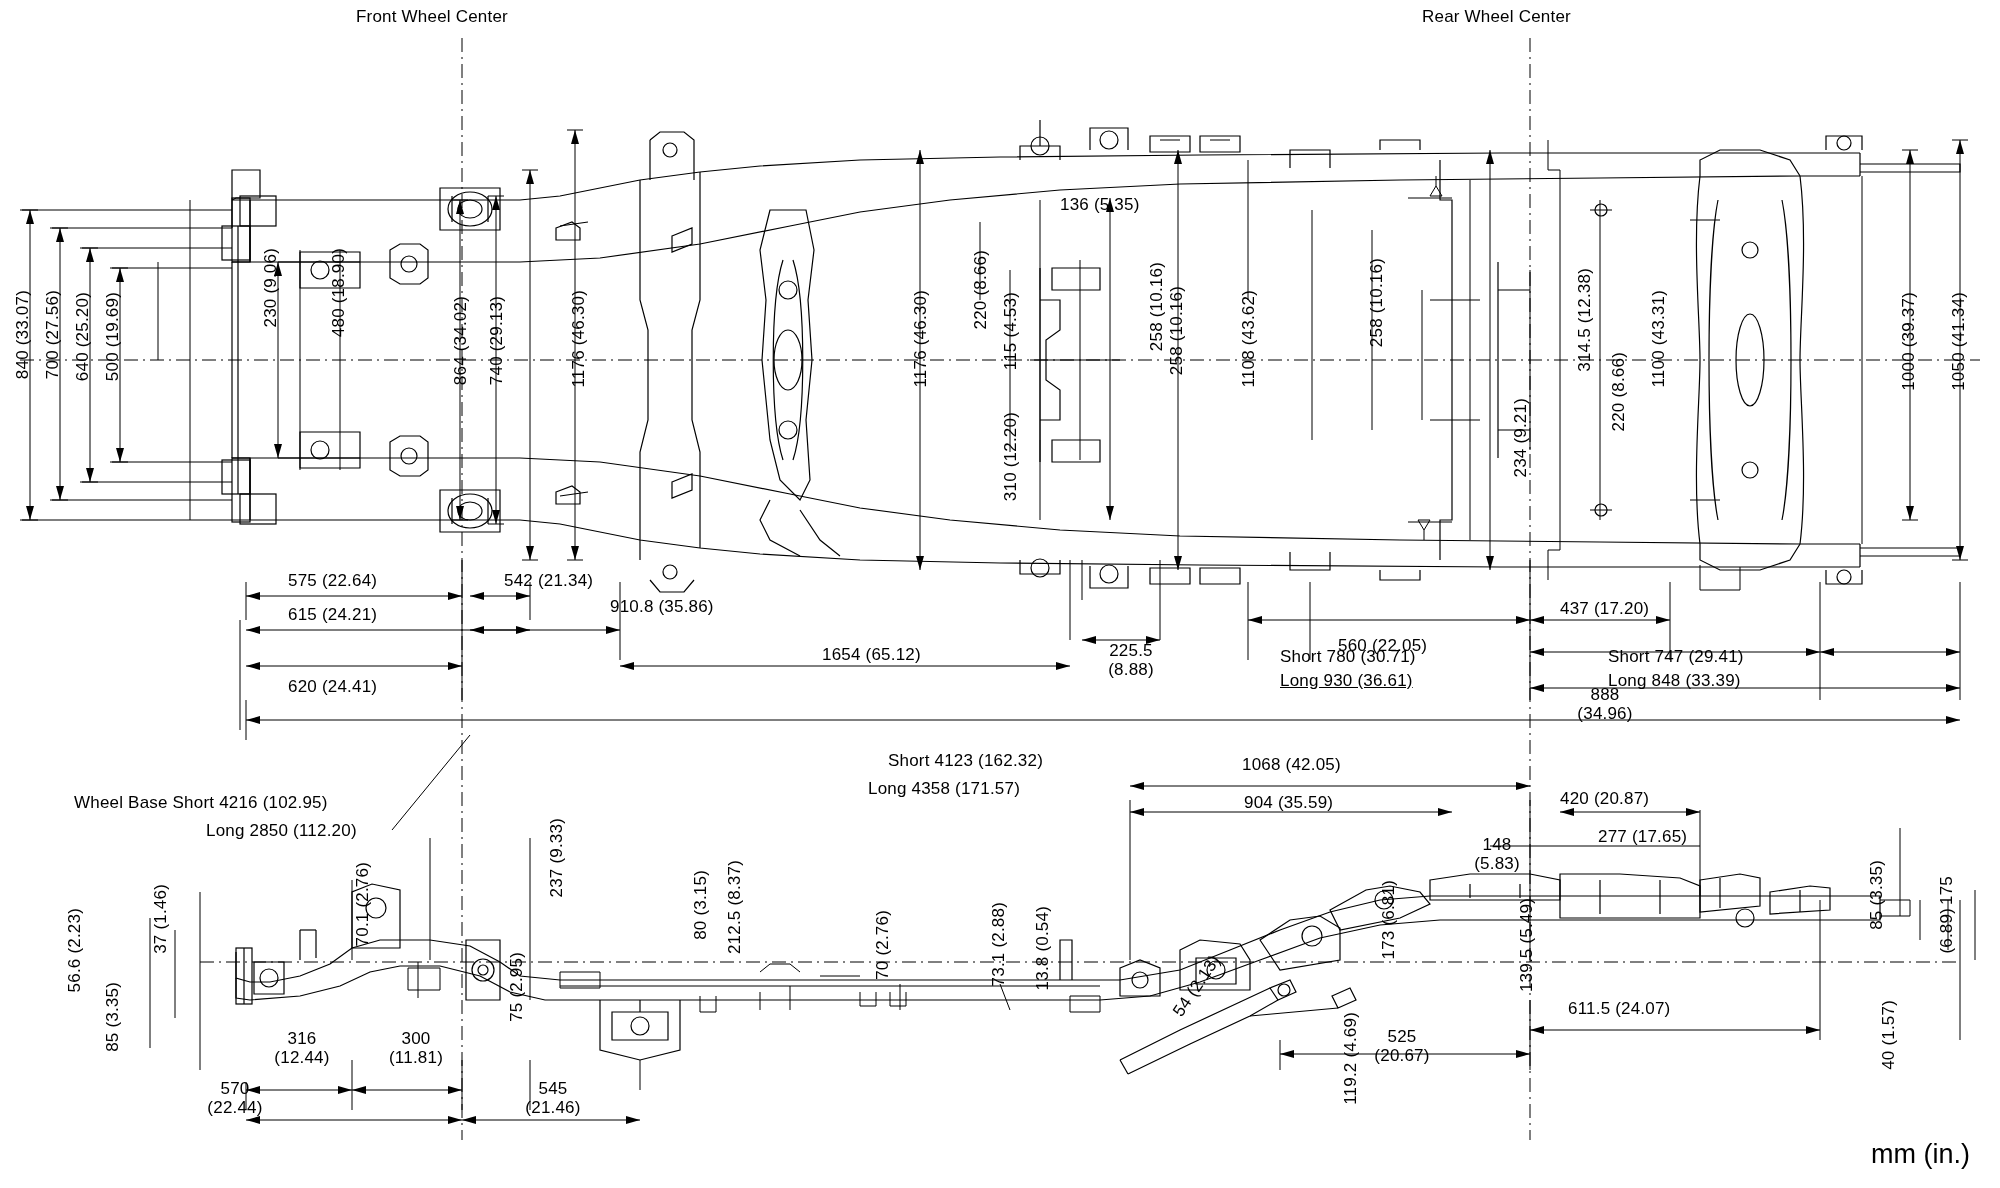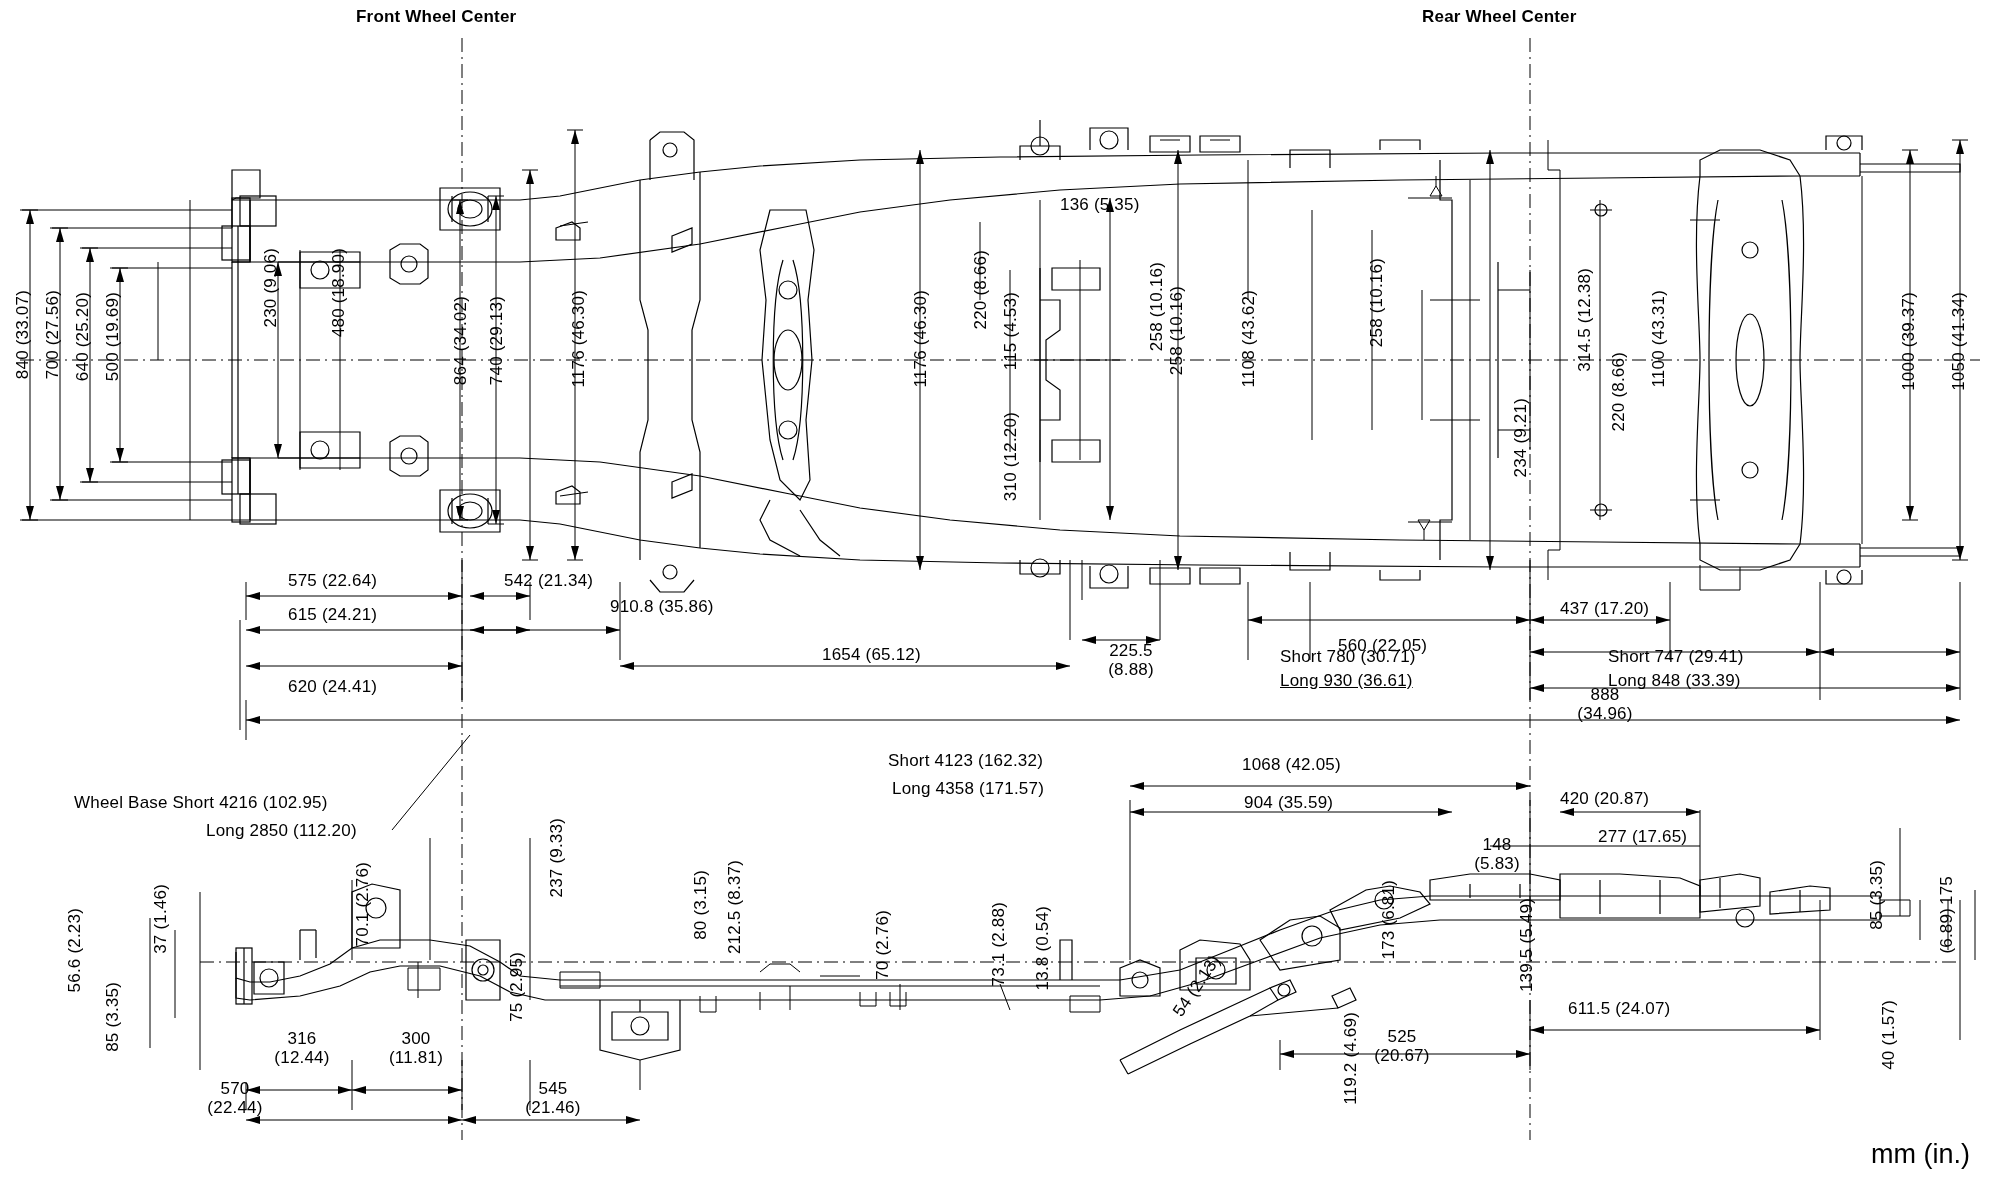--- a/index.html
+++ b/index.html
@@ -1,19 +1,19 @@
 <!DOCTYPE html>
 <html><head>
 <meta charset="utf-8">
 <style>
   html,body{margin:0;padding:0;background:#fff;}
   body{width:2000px;height:1188px;font-family:"Liberation Sans",sans-serif;color:#000;overflow:hidden;}
   #sheet{position:relative;width:2000px;height:1188px;background:#fff;}
   .lbl{position:absolute;white-space:nowrap;font-size:17px;line-height:1.1;letter-spacing:.2px;}
-  .lbl.b{font-weight:bold;}
+  .lbl.b{font-weight:normal;}
   .lbl.c{text-align:center;}
   .v90{writing-mode:vertical-rl;transform:rotate(180deg);}
   svg{position:absolute;left:0;top:0;}
   .ln{stroke:#000;fill:none;}
   .th{stroke-width:1.2;}
   .tn{stroke-width:1;}
   .dash{stroke-dasharray:14 5 2 5;}
   .nf{fill:none;}
   .units{position:absolute;right:30px;bottom:18px;font-size:27px;font-weight:normal;}
 </style>
@@ -374,21 +374,21 @@
   <div class="lbl" style="left:1280px;top:648px;">Short 780 (30.71)</div>
   <div class="lbl" style="left:1280px;top:672px;text-decoration:underline;">Long 930 (36.61)</div>
   <div class="lbl" style="left:1608px;top:648px;">Short 747 (29.41)</div>
   <div class="lbl" style="left:1608px;top:672px;">Long 848 (33.39)</div>
   <div class="lbl c" style="left:1530px;top:686px;width:150px;">888<br>(34.96)</div>
 
   <div class="lbl" style="left:74px;top:794px;">Wheel Base Short 4216 (102.95)</div>
   <div class="lbl" style="left:206px;top:822px;">Long 2850 (112.20)</div>
 
   <div class="lbl" style="left:888px;top:752px;">Short 4123 (162.32)</div>
-  <div class="lbl" style="left:892px;top:780px;">Long 4358 (171.57)</div>
+  <div class="lbl" style="left:868px;top:780px;">Long 4358 (171.57)</div>
 
   <div class="lbl" style="left:1242px;top:756px;">1068 (42.05)</div>
   <div class="lbl" style="left:1244px;top:794px;">904 (35.59)</div>
   <div class="lbl" style="left:1560px;top:790px;">420 (20.87)</div>
   <div class="lbl" style="left:1598px;top:828px;">277 (17.65)</div>
   <div class="lbl c" style="left:1452px;top:836px;width:90px;text-align:center;">148<br>(5.83)</div>
 
   <div class="lbl v90" style="left:66px;top:908px;">56.6 (2.23)</div>
   <div class="lbl v90" style="left:152px;top:884px;">37 (1.46)</div>
   <div class="lbl v90" style="left:104px;top:982px;">85 (3.35)</div>

